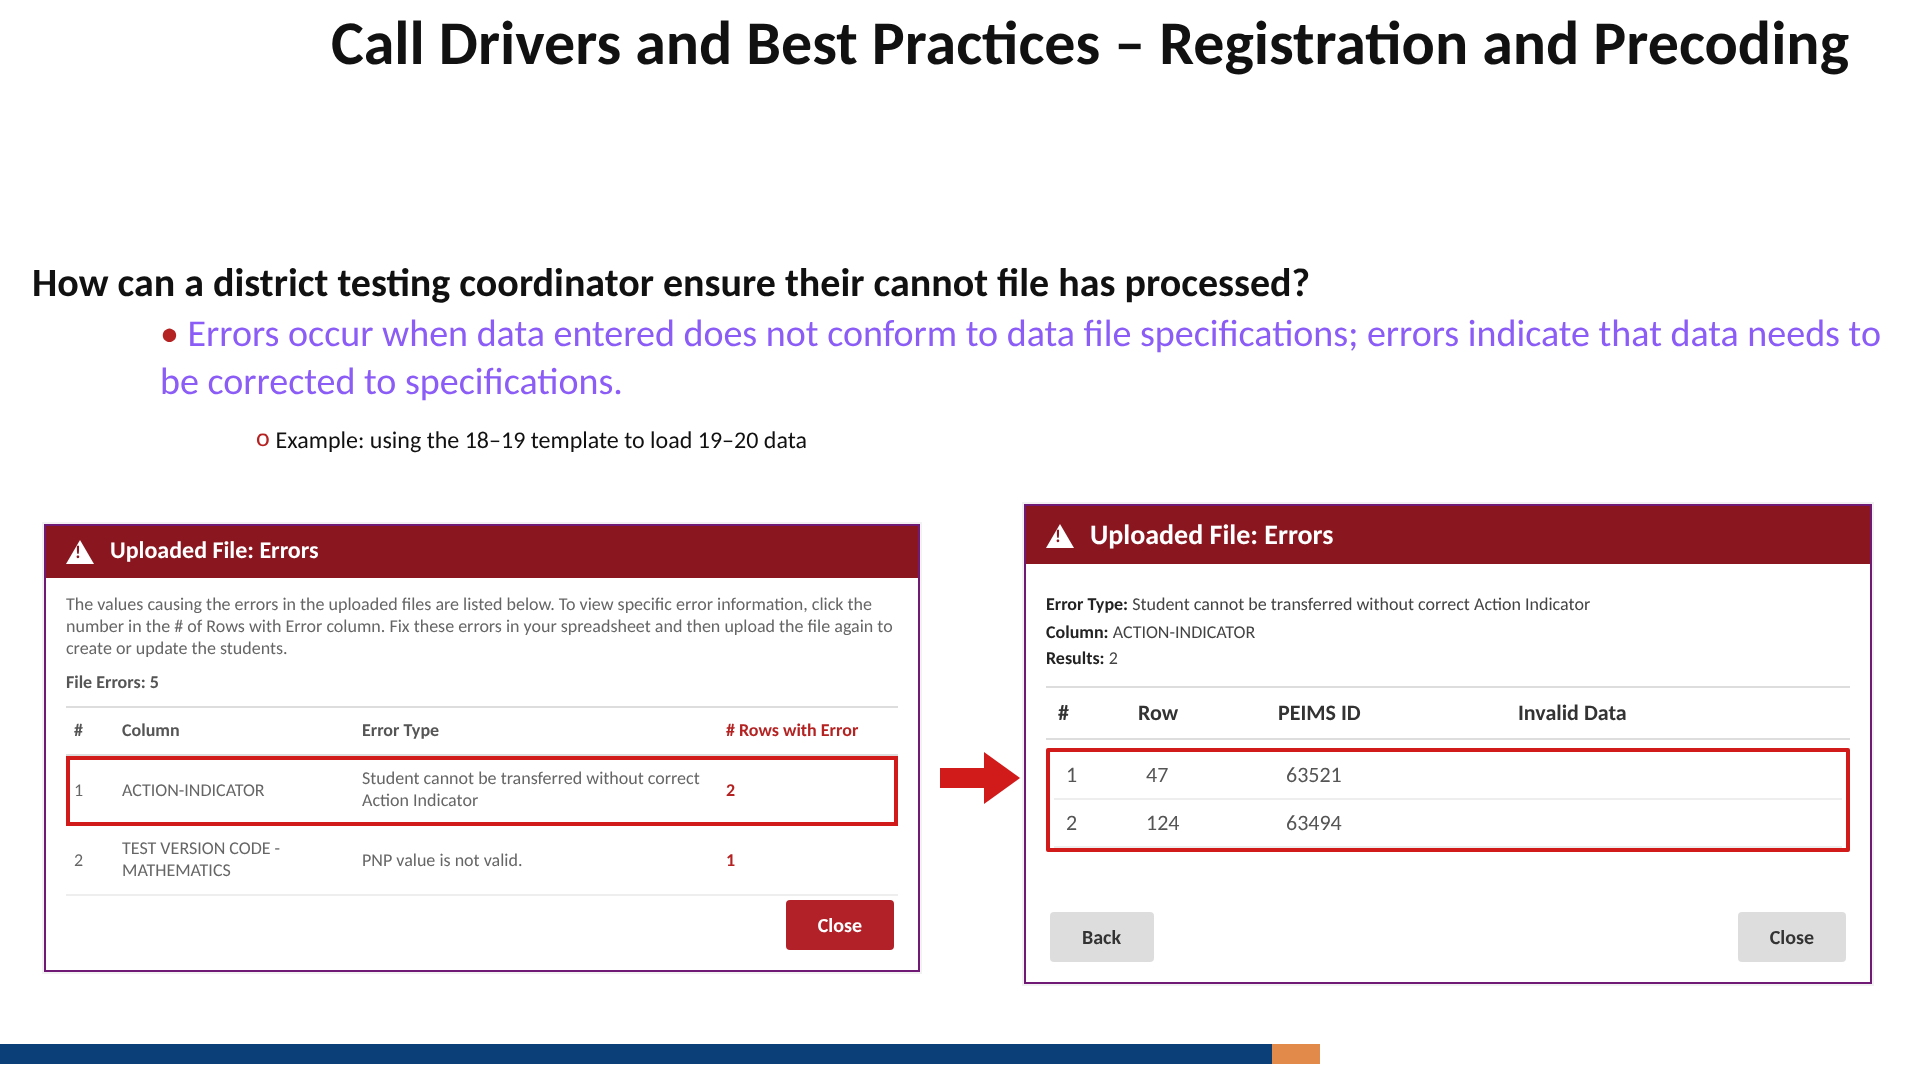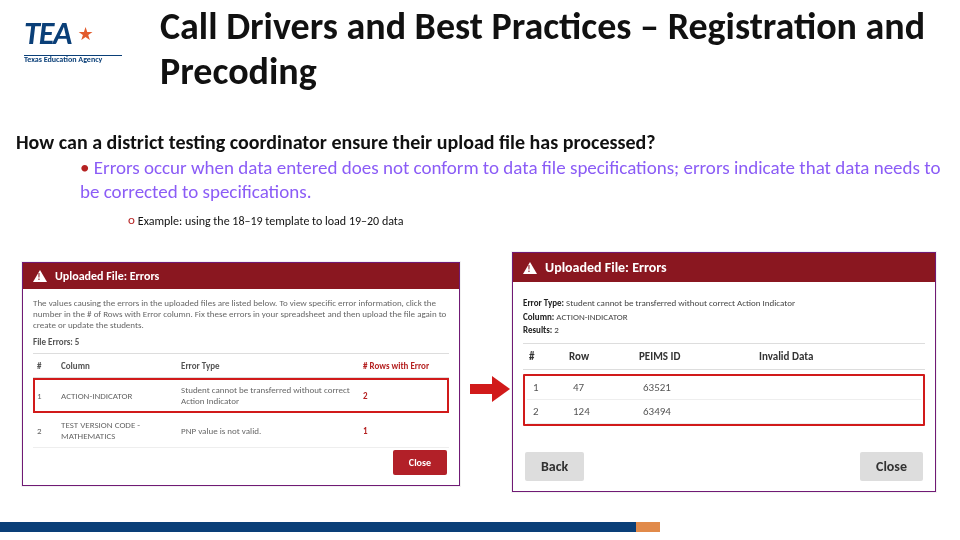--- a/index.html
+++ b/index.html
@@ -4,21 +4,21 @@
 <style>
   * { box-sizing: border-box; margin: 0; padding: 0; }
   html, body { width: 960px; height: 540px; font-family: "Segoe UI", Calibri, Arial, sans-serif; background: #fff; }
   .slide { position: relative; width: 960px; height: 540px; }
   .logo { position: absolute; top: 14px; left: 24px; width: 98px; }
   .logo-top { display: flex; align-items: center; gap: 6px; }
   .logo-star { color: #e25b2c; font-size: 18px; line-height: 1; }
   .logo-word { color: #0a3f78; font-size: 32px; font-weight: 800; letter-spacing: -1px; font-style: italic; }
   .logo-sub { color: #0a3f78; font-size: 8px; font-weight: 700; margin-top: -2px; }
   .logo-rule { border: none; border-top: 1px solid #0a3f78; margin-top: 2px; }
-  .title { position: absolute; top: 4px; left: 160px; right: 30px; font-size: 38px; font-weight: 700; color: #111; text-align: left; line-height: 1.18; }
+  .title { position: absolute; top: 4px; left: 160px; right: 30px; font-size: 31px; font-weight: 700; color: #111; text-align: center; line-height: 1.18; }
   .q { position: absolute; top: 130px; left: 16px; right: 20px; font-size: 20px; font-weight: 700; color: #111; }
   .b1 { position: absolute; top: 156px; left: 80px; right: 17px; font-size: 19px; color: #8b5cf6; line-height: 1.25; }
   .b1::before { content: "• "; color: #b52222; }
   .b2 { position: absolute; top: 212px; left: 128px; right: 30px; font-size: 12px; color: #111; }
   .b2::before { content: "o "; color: #b52222; font-size: 13px; vertical-align: 1px; }
   .panel { position: absolute; background: #fff; border: 1px solid #701a75; box-shadow: 0 0 0 1px rgba(0,0,0,.05); }
   .p-left { top: 262px; left: 22px; width: 438px; height: 224px; }
   .p-right { top: 252px; left: 512px; width: 424px; height: 240px; }
   .p-header { background: #8a1720; color: #fff; display: flex; align-items: center; gap: 8px; padding: 6px 10px; font-weight: 700; }
   .p-left .p-header { font-size: 12px; }
@@ -29,51 +29,43 @@
   .p-right .p-body { font-size: 10px; filter: none; }
   .meta { margin-top: 6px; color: #444; font-size: 9px; line-height: 1.5; }
   .meta b { color: #222; }
   .lbl { margin-top: 6px; font-size: 9px; color: #555; font-weight: 700; }
   table.tbl { width: 100%; border-collapse: collapse; margin-top: 6px; font-size: 9px; }
   table.tbl th { text-align: left; border-top: 1px solid #ddd; border-bottom: 1px solid #ddd; padding: 6px 4px; color: #555; font-weight: 700; }
   table.tbl td { padding: 6px 4px; color: #666; border-bottom: 1px solid #eee; }
   .tbl th.rows, .tbl td.rows { text-align: left; color: #b52222; font-weight: 700; }
   .highlight-row { outline: 2px solid #d11a1a; outline-offset: -2px; }
   .btn { position: absolute; right: 12px; bottom: 10px; background: #b22028; color: #fff; font-size: 10px; font-weight: 700; padding: 6px 16px; border-radius: 2px; }
-  .btn-g { position: absolute; bottom: 10px; background: #ddd; color: #333; font-size: 14px; font-weight: 700; padding: 6px 16px; border-radius: 2px; }
+  .btn-g { position: absolute; bottom: 10px; background: #ddd; color: #333; font-size: 10px; font-weight: 700; padding: 6px 16px; border-radius: 2px; }
   .btn-g.left { left: 12px; }
   .btn-g.right { right: 12px; }
   .arrow { position: absolute; top: 378px; left: 470px; width: 40px; height: 22px; }
   .arrow .shaft { position: absolute; top: 6px; left: 0; width: 22px; height: 10px; background: #d11a1a; }
   .arrow .head { position: absolute; top: -2px; left: 22px; width: 0; height: 0; border-top: 13px solid transparent; border-bottom: 13px solid transparent; border-left: 18px solid #d11a1a; }
   .footer-bar { position: absolute; left: 0; bottom: 8px; width: 660px; height: 10px; background: #0a3f78; border-right: 24px solid #e18a4a; }
   .footer-bar::after { content: ""; position: absolute; right: -24px; top: 0; width: 0; height: 0; border-top: 10px solid transparent; border-left: 10px solid #e18a4a; }
   .p-right table.tbl { font-size: 11px; }
   .p-right table.tbl th { color: #333; font-weight: 700; }
   .p-right .highlight-rows { border: 2px solid #d11a1a; border-radius: 1px; margin-top: 4px; padding: 0 2px; }
   .p-right .highlight-rows table { width: 100%; border-collapse: collapse; font-size: 11px; }
   .p-right .highlight-rows td { padding: 5px 6px; color: #555; border-bottom: 1px solid #eee; }
   .p-right .hdr-row th { padding: 6px 6px; }
 </style>
 </head>
 <body>
 <div class="slide">
 
-<div class="logo">
-  <div class="logo-top">
-    <span class="logo-word">TEA</span>
-    <span class="logo-star">★</span>
-  </div>
-  <hr class="logo-rule">
-  <div class="logo-sub">Texas Education Agency</div>
-</div>
 
 <div class="title">Call Drivers and Best Practices – Registration and Precoding</div>
 
-<div class="q">How can a district testing coordinator ensure their upload file has processed?</div>
+<div class="q">How can a district testing coordinator ensure their cannot file has processed?</div>
 <div class="b1">Errors occur when data entered does not conform to data file specifications; errors indicate that data needs to be corrected to specifications.</div>
 <div class="b2">Example:  using the 18–19 template to load 19–20 data</div>
 
 <div class="panel p-left">
   <div class="p-header">
     <span class="tri"></span>
     <span>Uploaded File: Errors</span>
   </div>
   <div class="p-body">
     <div>The values causing the errors in the uploaded files are listed below. To view specific error information, click the number in the # of Rows with Error column. Fix these errors in your spreadsheet and then upload the file again to create or update the students.</div>

